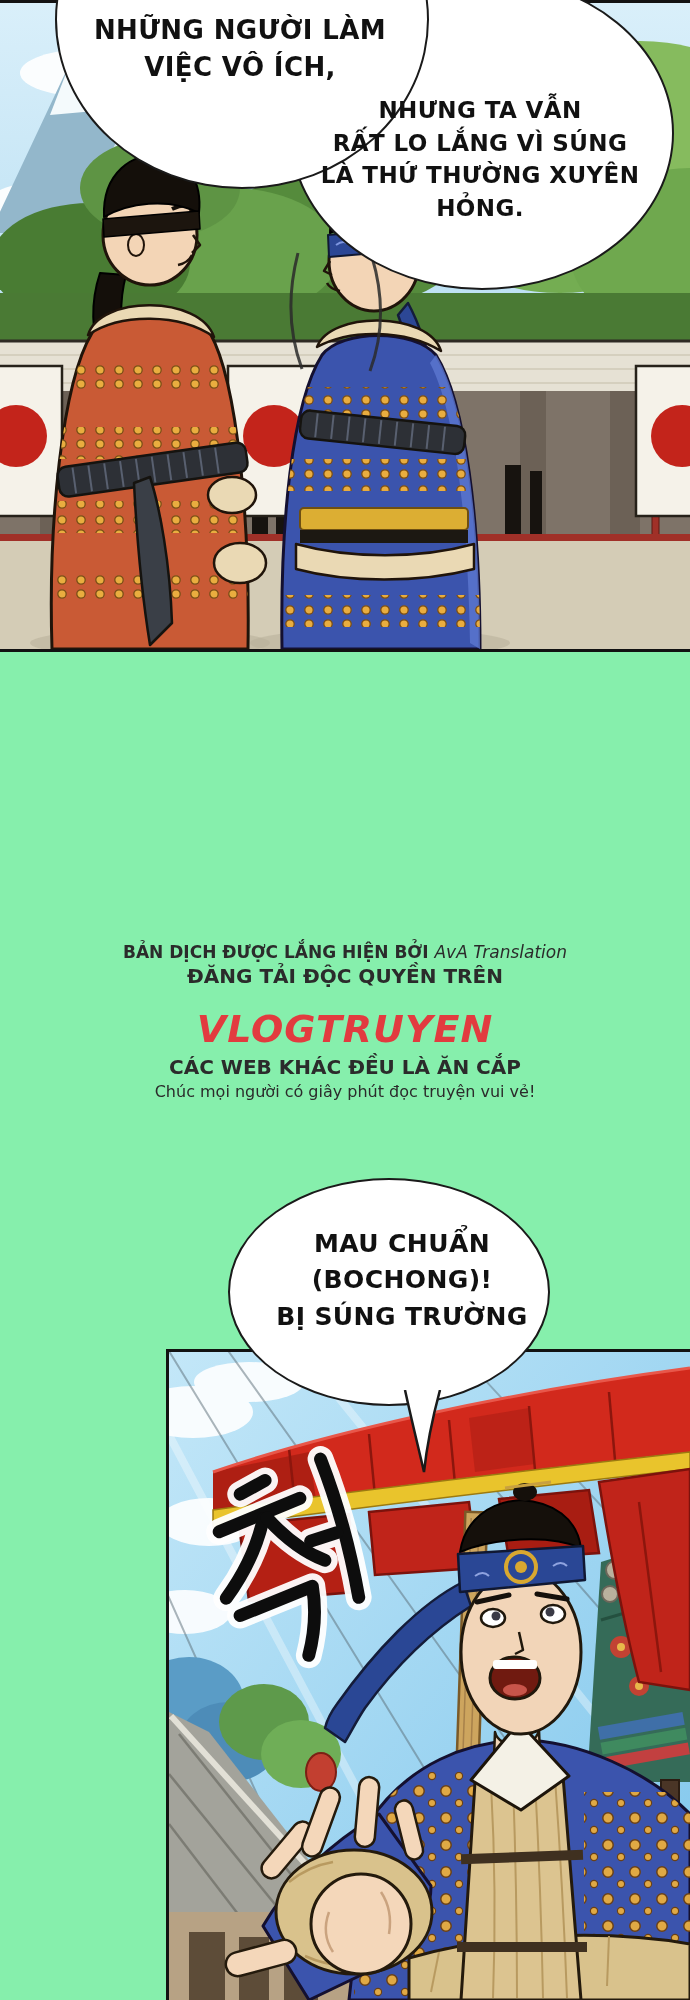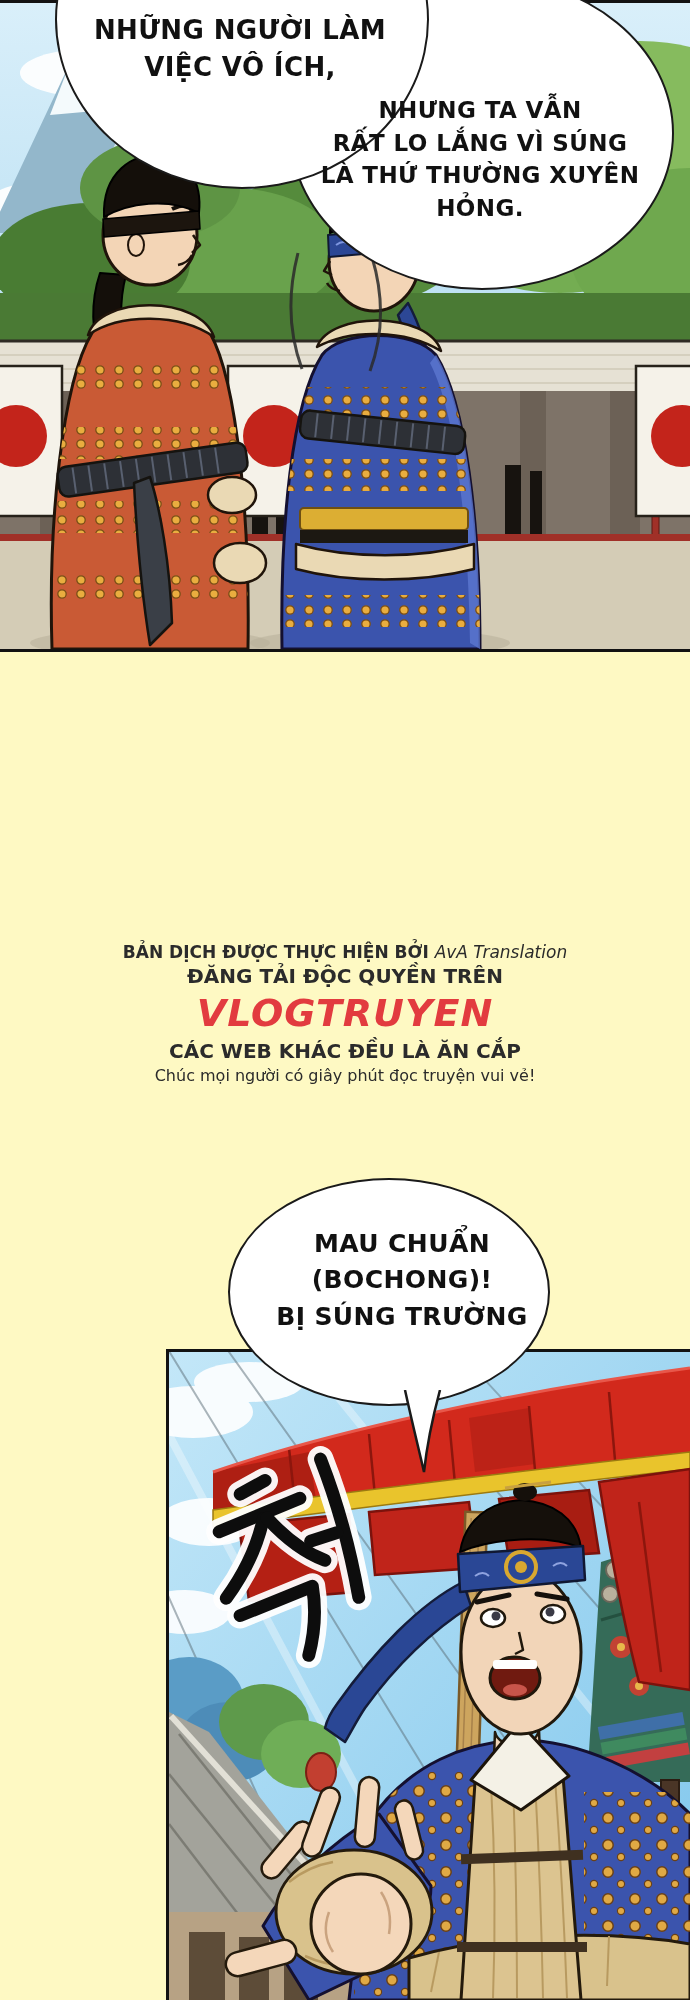--- a/index.html
+++ b/index.html
@@ -1,36 +1,36 @@
 <!DOCTYPE html>
 <html><head>
 <meta charset="utf-8">
 <style>
   html,body{margin:0;padding:0;background:#ffffff;}
-  #page{position:relative;width:690px;height:2000px;background:#fef9c3;overflow:hidden;
+  #page{position:relative;width:690px;height:2000px;background:#86efac;overflow:hidden;
         font-family:"DejaVu Sans",sans-serif;}
   .panel{position:absolute;background:#fff;z-index:10;}
   #panel-1{left:0;top:219;width:690px;height:652px;border-top:3px solid #121212;border-bottom:3px solid #121212;box-sizing:border-box;}
   #panel-2{left:166px;top:1349px;width:524px;height:651px;border-top:3px solid #121212;border-left:3px solid #121212;box-sizing:border-box;}
   .panel svg{display:block;width:100%;height:100%;}
   .bubble{position:absolute;background:#ffffff;border:2.5px solid #1a1a1a;border-radius:50%;z-index:30;}
   #bubble-1{left:55px;top:-150px;width:370px;height:335px;}
   #bubble-2{left:290px;top:-24px;width:380px;height:310px;}
   #bubble-3{left:228px;top:1178px;width:318px;height:224px;}
   .bubble-text{position:absolute;z-index:32;text-align:center;color:#111;
     font-weight:700;letter-spacing:.4px;line-height:1.42;}
   #bubble-1-text{left:90px;top:12px;width:300px;font-size:26px;}
   #bubble-2-text{left:318px;top:94px;width:324px;font-size:23px;}
   #bubble-3-text{left:262px;top:1226px;width:280px;font-size:25px;line-height:1.45;}
   #bubble-3-tail{position:absolute;left:402px;top:1390px;z-index:31;}
   #credits{position:absolute;left:0;top:942px;width:690px;text-align:center;color:#2b2b2b;z-index:5;}
   #credits .c-line1{font-size:17px;font-weight:600;}
   #credits .c-brand{font-weight:400;font-style:italic;}
   #credits .c-line2{font-size:20px;font-weight:600;margin-top:2px;}
-  #credits .c-site{font-size:38px;font-weight:800;font-style:italic;letter-spacing:1px;margin-top:3px;}
+  #credits .c-site{font-size:38px;font-weight:800;font-style:italic;letter-spacing:1px;margin-top:19px;}
   #credits .c-line4{font-size:20px;font-weight:600;margin-top:4px;}
   #credits .c-line5{font-size:16px;font-weight:500;margin-top:3px;}
 </style>
 </head>
 <body>
 
 <div id="page">
 
   <div id="panel-1" class="panel">
     <svg viewBox="0 0 690 646" preserveAspectRatio="none">
@@ -247,21 +247,21 @@
     <div>VIỆC VÔ ÍCH,</div>
   </div>
   <div id="bubble-2-text" class="bubble-text">
     <div>NHƯNG TA VẪN</div>
     <div>RẤT LO LẮNG VÌ SÚNG</div>
     <div>LÀ THỨ THƯỜNG XUYÊN</div>
     <div>HỎNG.</div>
   </div>
 
   <div id="credits">
-    <div class="c-line1"><span>BẢN DỊCH ĐƯỢC THỰC HIỆN BỞI </span><span class="c-brand">AvA Translation</span></div>
+    <div class="c-line1"><span>BẢN DỊCH ĐƯỢC LẮNG HIỆN BỞI </span><span class="c-brand">AvA Translation</span></div>
     <div class="c-line2">ĐĂNG TẢI ĐỘC QUYỀN TRÊN</div>
     <div class="c-site" style="color: rgb(226, 59, 63);">VLOGTRUYEN</div>
     <div class="c-line4">CÁC WEB KHÁC ĐỀU LÀ ĂN CẮP</div>
     <div class="c-line5">Chúc mọi người có giây phút đọc truyện vui vẻ!</div>
   </div>
 
   <div id="panel-2" class="panel">
     <svg viewBox="0 0 521 648" preserveAspectRatio="none">
       <defs>
         <linearGradient id="skyG2" x1="0" y1="0" x2="1" y2="1">

